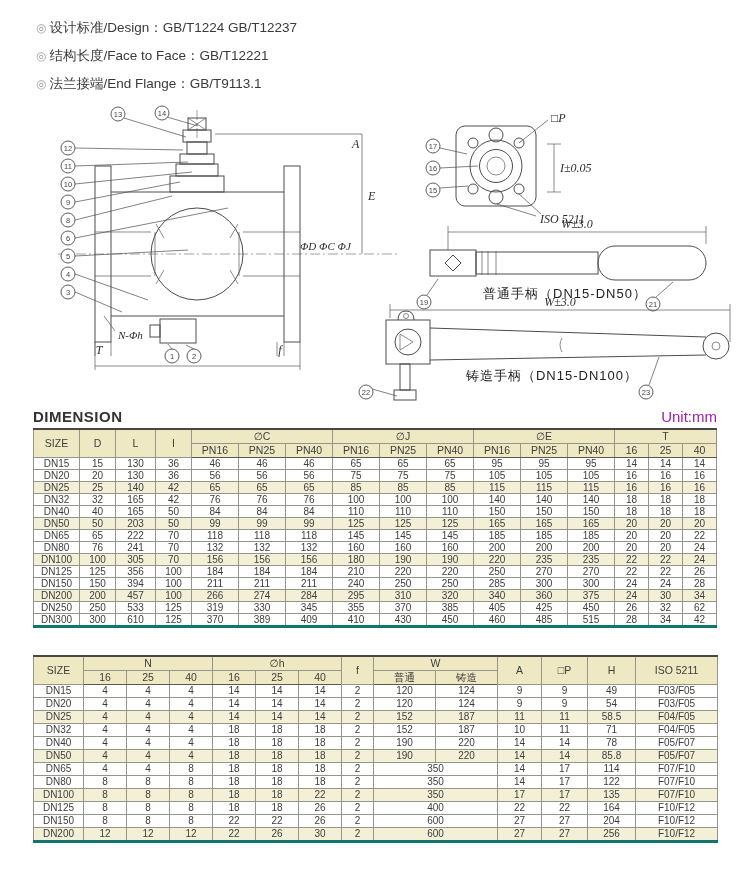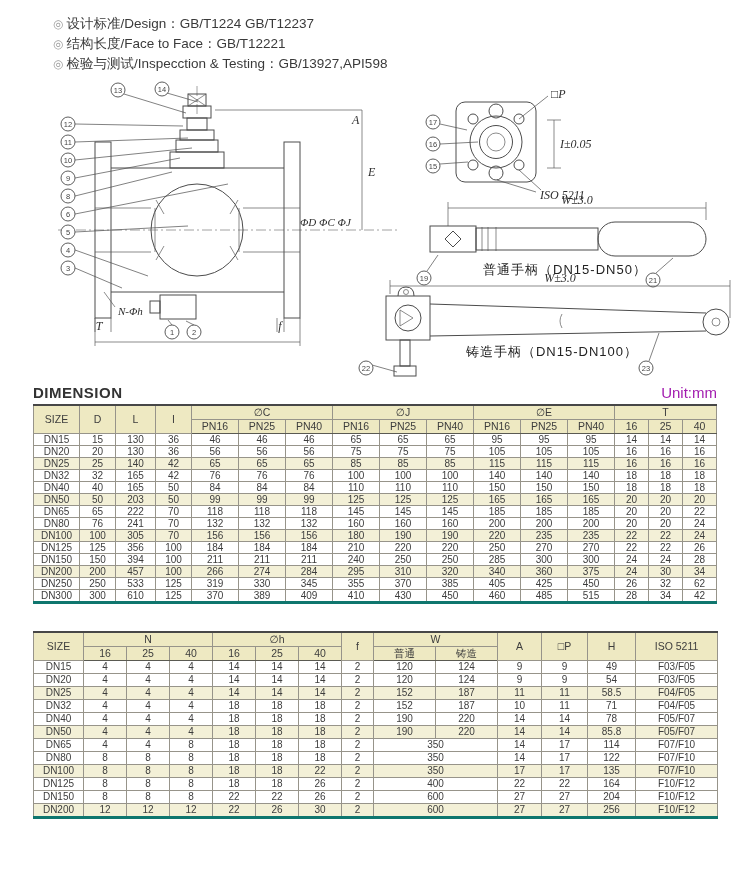--- a/index.html
+++ b/index.html
@@ -4,21 +4,21 @@
 <style>
   html,body{margin:0;padding:0;}
   body{
     width:750px;height:893px;background:#ffffff;color:#333;
     font-family:"Liberation Sans",sans-serif;overflow:hidden;position:relative;
   }
   
   .specs{padding:14px 0 0 36px;}
   .specs h2{margin:0 0 9px 0;font-size:17px;font-weight:bold;color:#2e2e2e;letter-spacing:1px;}
   .specs ul{list-style:none;margin:0;padding:0;}
-  .specs li{font-size:13.5px;line-height:20px;color:#3a3a3a;margin-left:17px;}
+  .specs li{font-size:13.5px;line-height:28px;color:#3a3a3a;}
   .specs .bullet{color:#9a9a9a;font-size:12px;margin-right:3px;}
   
   .drawing{display:block;margin-top:6px;}
   .ln{fill:none;stroke:#4c4c4c;stroke-width:1;}
   .thin{fill:none;stroke:#5a5a5a;stroke-width:0.7;}
   .cl{fill:none;stroke:#8a8a8a;stroke-width:0.8;stroke-dasharray:10 3 2 3;}
   .cob{fill:#ffffff;stroke:#4c4c4c;stroke-width:0.9;}
   .cot{font:7.5px "Liberation Sans",sans-serif;fill:#444;text-anchor:middle;}
   .dim{font:italic 12px "Liberation Serif",serif;fill:#2d2d2d;}
   .dims{font:italic 11px "Liberation Serif",serif;fill:#2d2d2d;}
@@ -39,21 +39,21 @@
   table.t2 td{height:12px;line-height:12px;}
   .gap{height:27px;}
 </style>
 </head>
 <body>
 
 <div class="specs">
   <ul>
     <li><span class="bullet">◎</span><span>设计标准/Design：GB/T1224 GB/T12237</span></li>
     <li><span class="bullet">◎</span><span>结构长度/Face to Face：GB/T12221</span></li>
-    <li><span class="bullet">◎</span><span>检验与测试/Inspecction &amp; Testing：GB/13927,API598</span></li>
+    <li><span class="bullet">◎</span><span>法兰接端/End Flange：GB/T9113.1</span></li>
   </ul>
 </div>
 
 <svg class="drawing" width="750" height="300" viewBox="0 0 750 300">
 
   <g>
     <line class="cl" x1="58" y1="150" x2="398" y2="150"></line>
     <line class="cl" x1="197" y1="6" x2="197" y2="34"></line>
 
     <rect class="ln" x="95" y="62" width="16" height="176"></rect>

